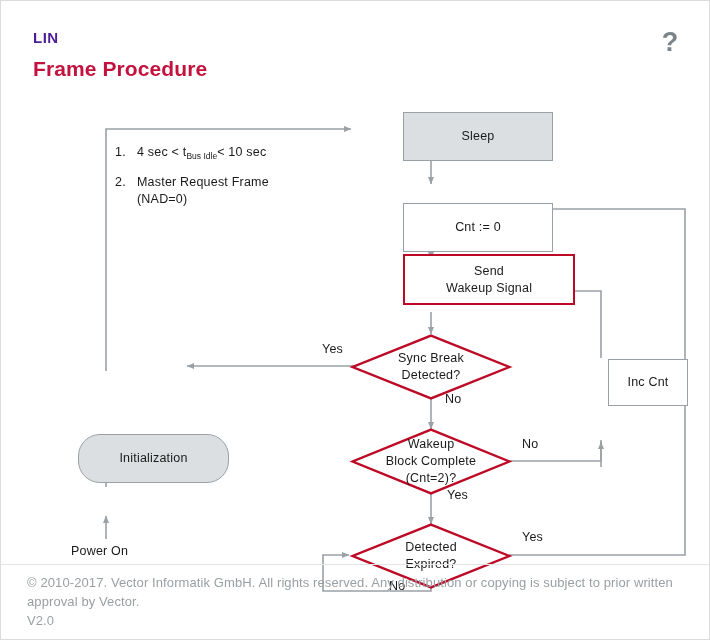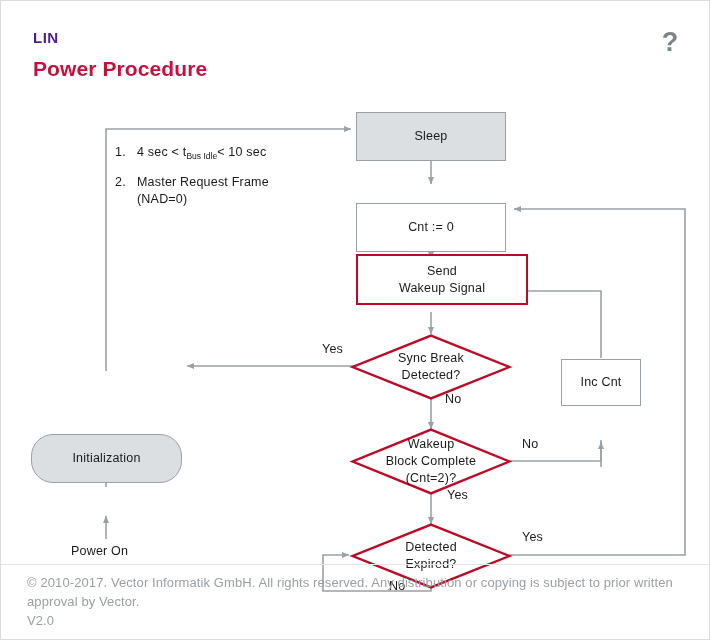--- a/index.html
+++ b/index.html
@@ -80,20 +80,21 @@
     justify-content: center;
     text-align: center;
     font-size: 12.5px;
     color: #1a1a1a;
     line-height: 1.35;
     letter-spacing: 0.2px;
   }
   .box {
     border: 1px solid #9aa1a6;
     background: #ffffff;
+    margin-left: 47px;
   }
   .box.filled {
     background: #dcdfe1;
   }
   .box.accent {
     border: 2px solid #bd0926;
     background: #ffffff;
   }
 
   
@@ -182,21 +183,21 @@
     line-height: 1.45;
     letter-spacing: 0.1px;
   }
 </style>
 </head>
 <body>
 
 <div id="page">
 
   <div id="header-eyebrow">LIN</div>
-  <div id="header-title">Power Procedure</div>
+  <div id="header-title">Frame Procedure</div>
   <div id="help-icon">?</div>
 
   <div id="diagram">
 
     <svg id="wires" viewBox="0 0 708 500" width="708" height="500">
       <defs>
         <marker id="ah" markerWidth="9" markerHeight="9" refX="7.4" refY="3.2" orient="auto" markerUnits="userSpaceOnUse">
           <path d="M0,0 L7.6,3.2 L0,6.4 z" fill="#9aa1a6"></path>
         </marker>
       </defs>

